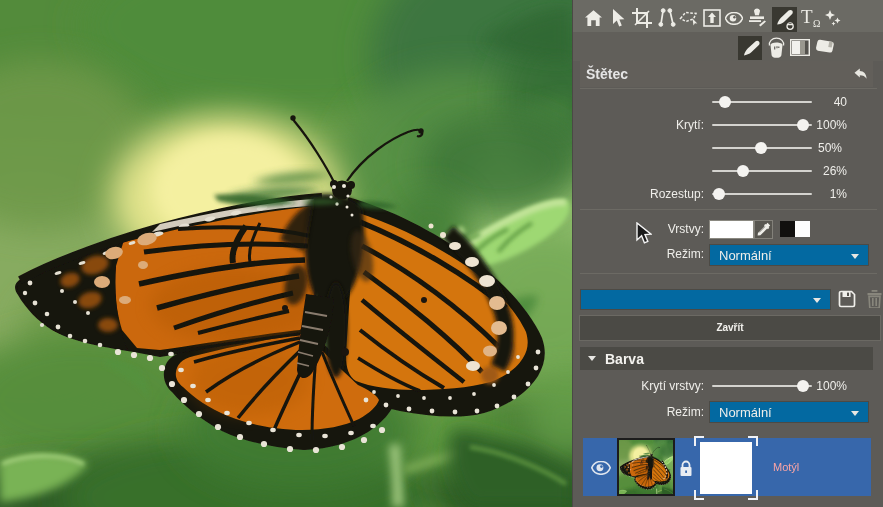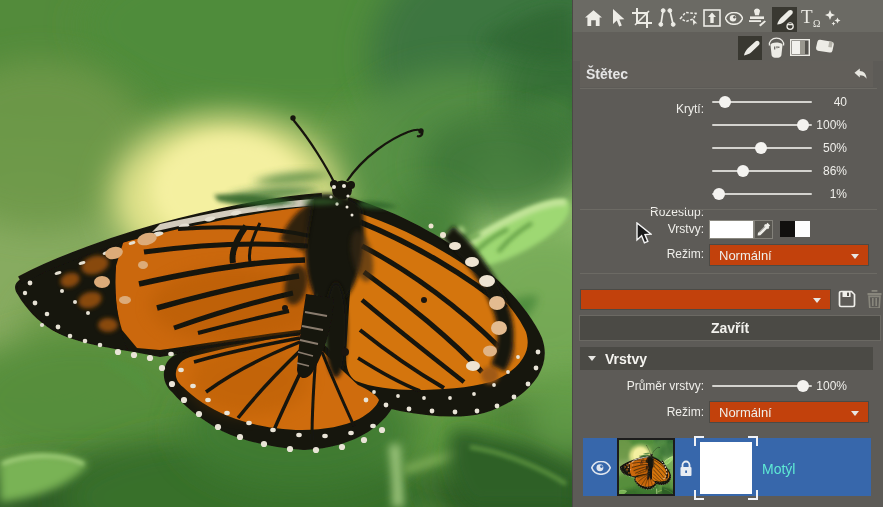--- a/index.html
+++ b/index.html
@@ -11,21 +11,21 @@
          background:#5d5b57;border-left:1px solid #4a4945;}
   .abs{position:absolute;}
   .ic{position:absolute;}
   .lbl{position:absolute;color:#efeeea;font-size:12px;line-height:14px;
        text-align:right;white-space:nowrap;}
   .val{position:absolute;color:#efeeea;font-size:12px;line-height:14px;
        text-align:right;white-space:nowrap;}
   .track{position:absolute;height:2px;background:#d4d3cf;border-radius:1px;}
   .thumb{position:absolute;width:12px;height:12px;border-radius:50%;
          background:#f4f3f0;}
-  .combo{position:absolute;background:#c2410c;border:1px solid #4c4a45;}
+  .combo{position:absolute;background:#0369a1;border:1px solid #4c4a45;}
   .combo .txt{position:absolute;left:9px;top:2px;color:#efeeea;font-size:13px;}
   .arrowdn{position:absolute;width:0;height:0;border-left:4px solid transparent;
            border-right:4px solid transparent;border-top:5px solid #e8e7e3;}
   .sep{position:absolute;left:7px;width:297px;height:1px;background:#6c6a64;}
 </style>
 </head>
 <body>
 <div id="app">
   <div id="photo"><svg id="photosvg" width="572" height="507" viewBox="0 0 572 507">
 <defs>
@@ -368,31 +368,31 @@
     <div class="abs" style="left:7px;top:61px;width:293px;height:26px;background:#625f5a;"></div>
     <div class="abs" style="left:13px;top:66px;color:#e5e5e5;font-size:14px;font-weight:bold;">Štětec</div>
     <svg class="ic" style="left:281px;top:68px;" width="13" height="13" viewBox="0 0 13 13" fill="#e8e7e1">
       <path d="M0.5 4.8 L5.8 0.4 V2.9 C9.8 2.9 12.4 5.8 12.6 10.8 C11 8.3 9 7.2 5.8 7.2 V9.6 Z"></path>
       </svg>
     <div class="sep" style="top:88px;"></div>
 
 <div class="track" style="left:139px;top:101px;width:100px;"></div>
 <div class="thumb" style="left:146px;top:96px;"></div>
 <div class="val" style="left:240px;top:95px;width:34px;">40</div>
-<div class="lbl" style="left:0;top:102px;width:131px;padding-left:7px;">Krytí:</div>
+<div class="lbl" style="left:0;top:118px;width:131px;padding-left:7px;">Krytí:</div>
 <div class="track" style="left:139px;top:124px;width:100px;"></div>
 <div class="thumb" style="left:224px;top:119px;"></div>
 <div class="val" style="left:240px;top:118px;width:34px;">100%</div>
 <div class="track" style="left:139px;top:147px;width:100px;"></div>
 <div class="thumb" style="left:182px;top:142px;"></div>
-<div class="val" style="left:240px;top:141px;width:34px;">50%</div>
+<div class="val" style="left:240px;top:141px;width:34px;text-align:center;">50%</div>
 <div class="track" style="left:139px;top:170px;width:100px;"></div>
 <div class="thumb" style="left:164px;top:165px;"></div>
-<div class="val" style="left:240px;top:164px;width:34px;">86%</div>
-<div class="lbl" style="left:0;top:205px;width:131px;padding-left:42px;">Rozestup:</div>
+<div class="val" style="left:240px;top:164px;width:34px;">26%</div>
+<div class="lbl" style="left:0;top:187px;width:131px;padding-left:42px;">Rozestup:</div>
 <div class="track" style="left:139px;top:193px;width:100px;"></div>
 <div class="thumb" style="left:140px;top:188px;"></div>
 <div class="val" style="left:240px;top:187px;width:34px;">1%</div>
     <div class="sep" style="top:209px;"></div>
 
     <svg class="ic" style="left:63px;top:222px;" width="16" height="24" viewBox="0 0 16 24">
       <path d="M1 1 L1 18 L5.6 13.8 L8.4 20.8 L11.8 19.4 L9 12.6 L15 12.2 Z" fill="#1a1a1a" stroke="#f5f5f5" stroke-width="1.4"></path>
       </svg>
 
     <div class="lbl" style="left:0;top:222px;width:131px;">Vrstvy:</div>
@@ -422,27 +422,27 @@
       </svg>
     <svg class="ic" style="left:294px;top:290px;" width="15" height="18" viewBox="0 0 15 18" fill="#88867c">
       <rect x="4.6" y="0" width="5.8" height="1.8"></rect>
       <rect x="0.5" y="3" width="14" height="2.2"></rect>
       <path d="M2 6.4 H13 L12.2 18 H2.8 Z" fill="none" stroke="#88867c" stroke-width="1.6"></path>
       <rect x="5" y="8" width="1.6" height="8"></rect>
         <rect x="8.4" y="8" width="1.6" height="8"></rect>
       </svg>
 
     <div class="abs" style="left:6px;top:315px;width:302px;height:26px;background:#4b4a45;border:1px solid #6b6963;
-         color:#f2f1ed;font-size:14px;font-weight:bold;text-align:center;line-height:24px;">Zavřít</div>
+         color:#f2f1ed;font-size:10px;font-weight:bold;text-align:center;line-height:24px;">Zavřít</div>
 
     <div class="abs" style="left:7px;top:347px;width:293px;height:23px;background:#4b4a45;"></div>
     <div class="arrowdn" style="left:15px;top:356px;border-left-width:4.5px;border-right-width:4.5px;border-top-width:5.5px;"></div>
-    <div class="abs" style="left:32px;top:351px;color:#f4f3ef;font-size:14px;font-weight:bold;">Vrstvy</div>
-
-    <div class="lbl" style="left:0;top:379px;width:131px;">Průměr vrstvy:</div>
+    <div class="abs" style="left:32px;top:351px;color:#f4f3ef;font-size:14px;font-weight:bold;">Barva</div>
+
+    <div class="lbl" style="left:0;top:379px;width:131px;">Krytí vrstvy:</div>
     <div class="track" style="left:139px;top:385px;width:100px;"></div>
     <div class="thumb" style="left:224px;top:380px;"></div>
     <div class="val" style="left:240px;top:379px;width:34px;">100%</div>
 
     <div class="lbl" style="left:0;top:405px;width:131px;">Režim:</div>
     <div class="combo" style="left:136px;top:401px;width:160px;height:22px;">
       <div class="txt" style="top:3px;">Normální</div>
       <div class="arrowdn" style="right:9px;top:9px;"></div>
     </div>
 
@@ -464,15 +464,15 @@
       <rect x="6.2" y="10.5" width="1.8" height="2.4" fill="#3767ab"></rect>
       </svg>
 
     <div class="abs" style="left:127px;top:442px;width:52px;height:52px;background:#ffffff;"></div>
     <svg class="ic" style="left:121px;top:436px;" width="64" height="64" viewBox="0 0 64 64" fill="none" stroke="#f0f2f6" stroke-width="2">
       <path d="M1 10 V1 H10"></path>
         <path d="M54 1 H63 V10"></path>
         <path d="M63 54 V63 H54"></path>
         <path d="M10 63 H1 V54"></path>
       </svg>
-    <div class="abs" style="left:189px;top:461px;color:#5eead4;font-size:14px;">Motýl</div>
+    <div class="abs" style="left:200px;top:461px;color:#fca5a5;font-size:11px;">Motýl</div>
   </div>
 </div>
 
 </body></html>

